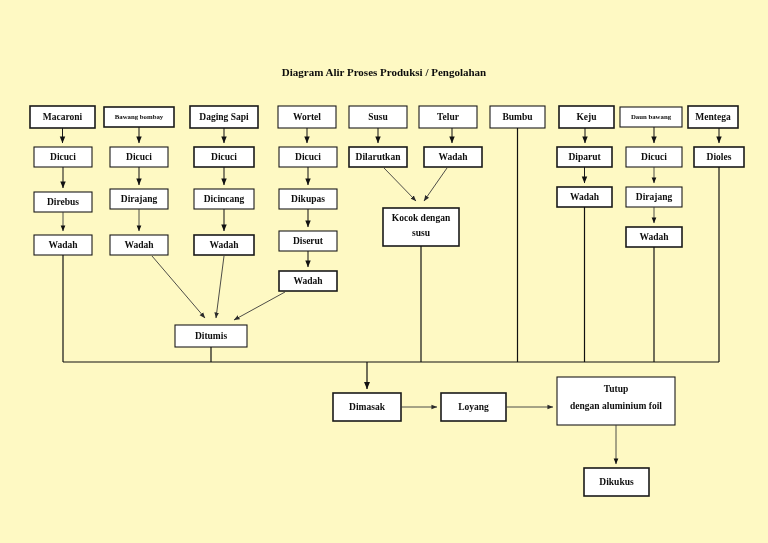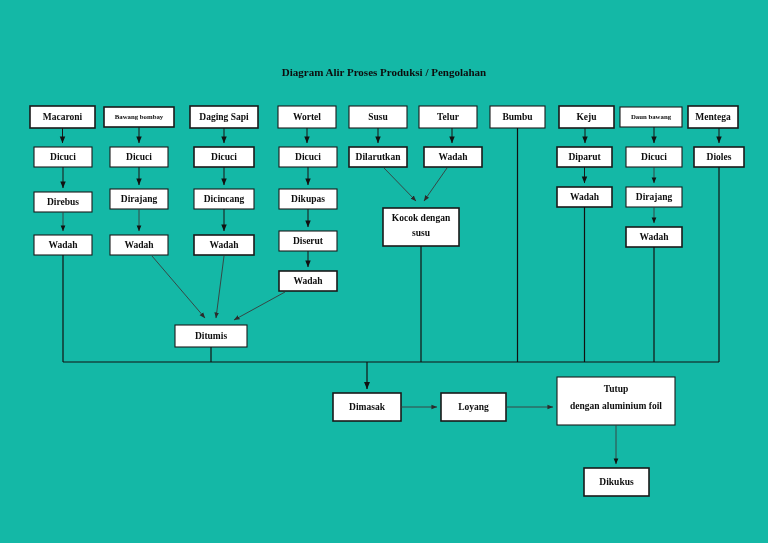--- a/index.html
+++ b/index.html
@@ -10,21 +10,21 @@
   body {
     width: 768px;
     height: 543px;
     font-family: "Liberation Serif", "DejaVu Serif", serif;
     overflow: hidden;
   }
   #diagram-root {
     position: relative;
     width: 768px;
     height: 543px;
-    background: #14b8a6;
+    background: #fef9c3;
   }
   svg.flow {
     position: absolute;
     top: 0;
     left: 0;
     width: 768px;
     height: 543px;
   }
   .box-rect {
     fill: #ffffff;

